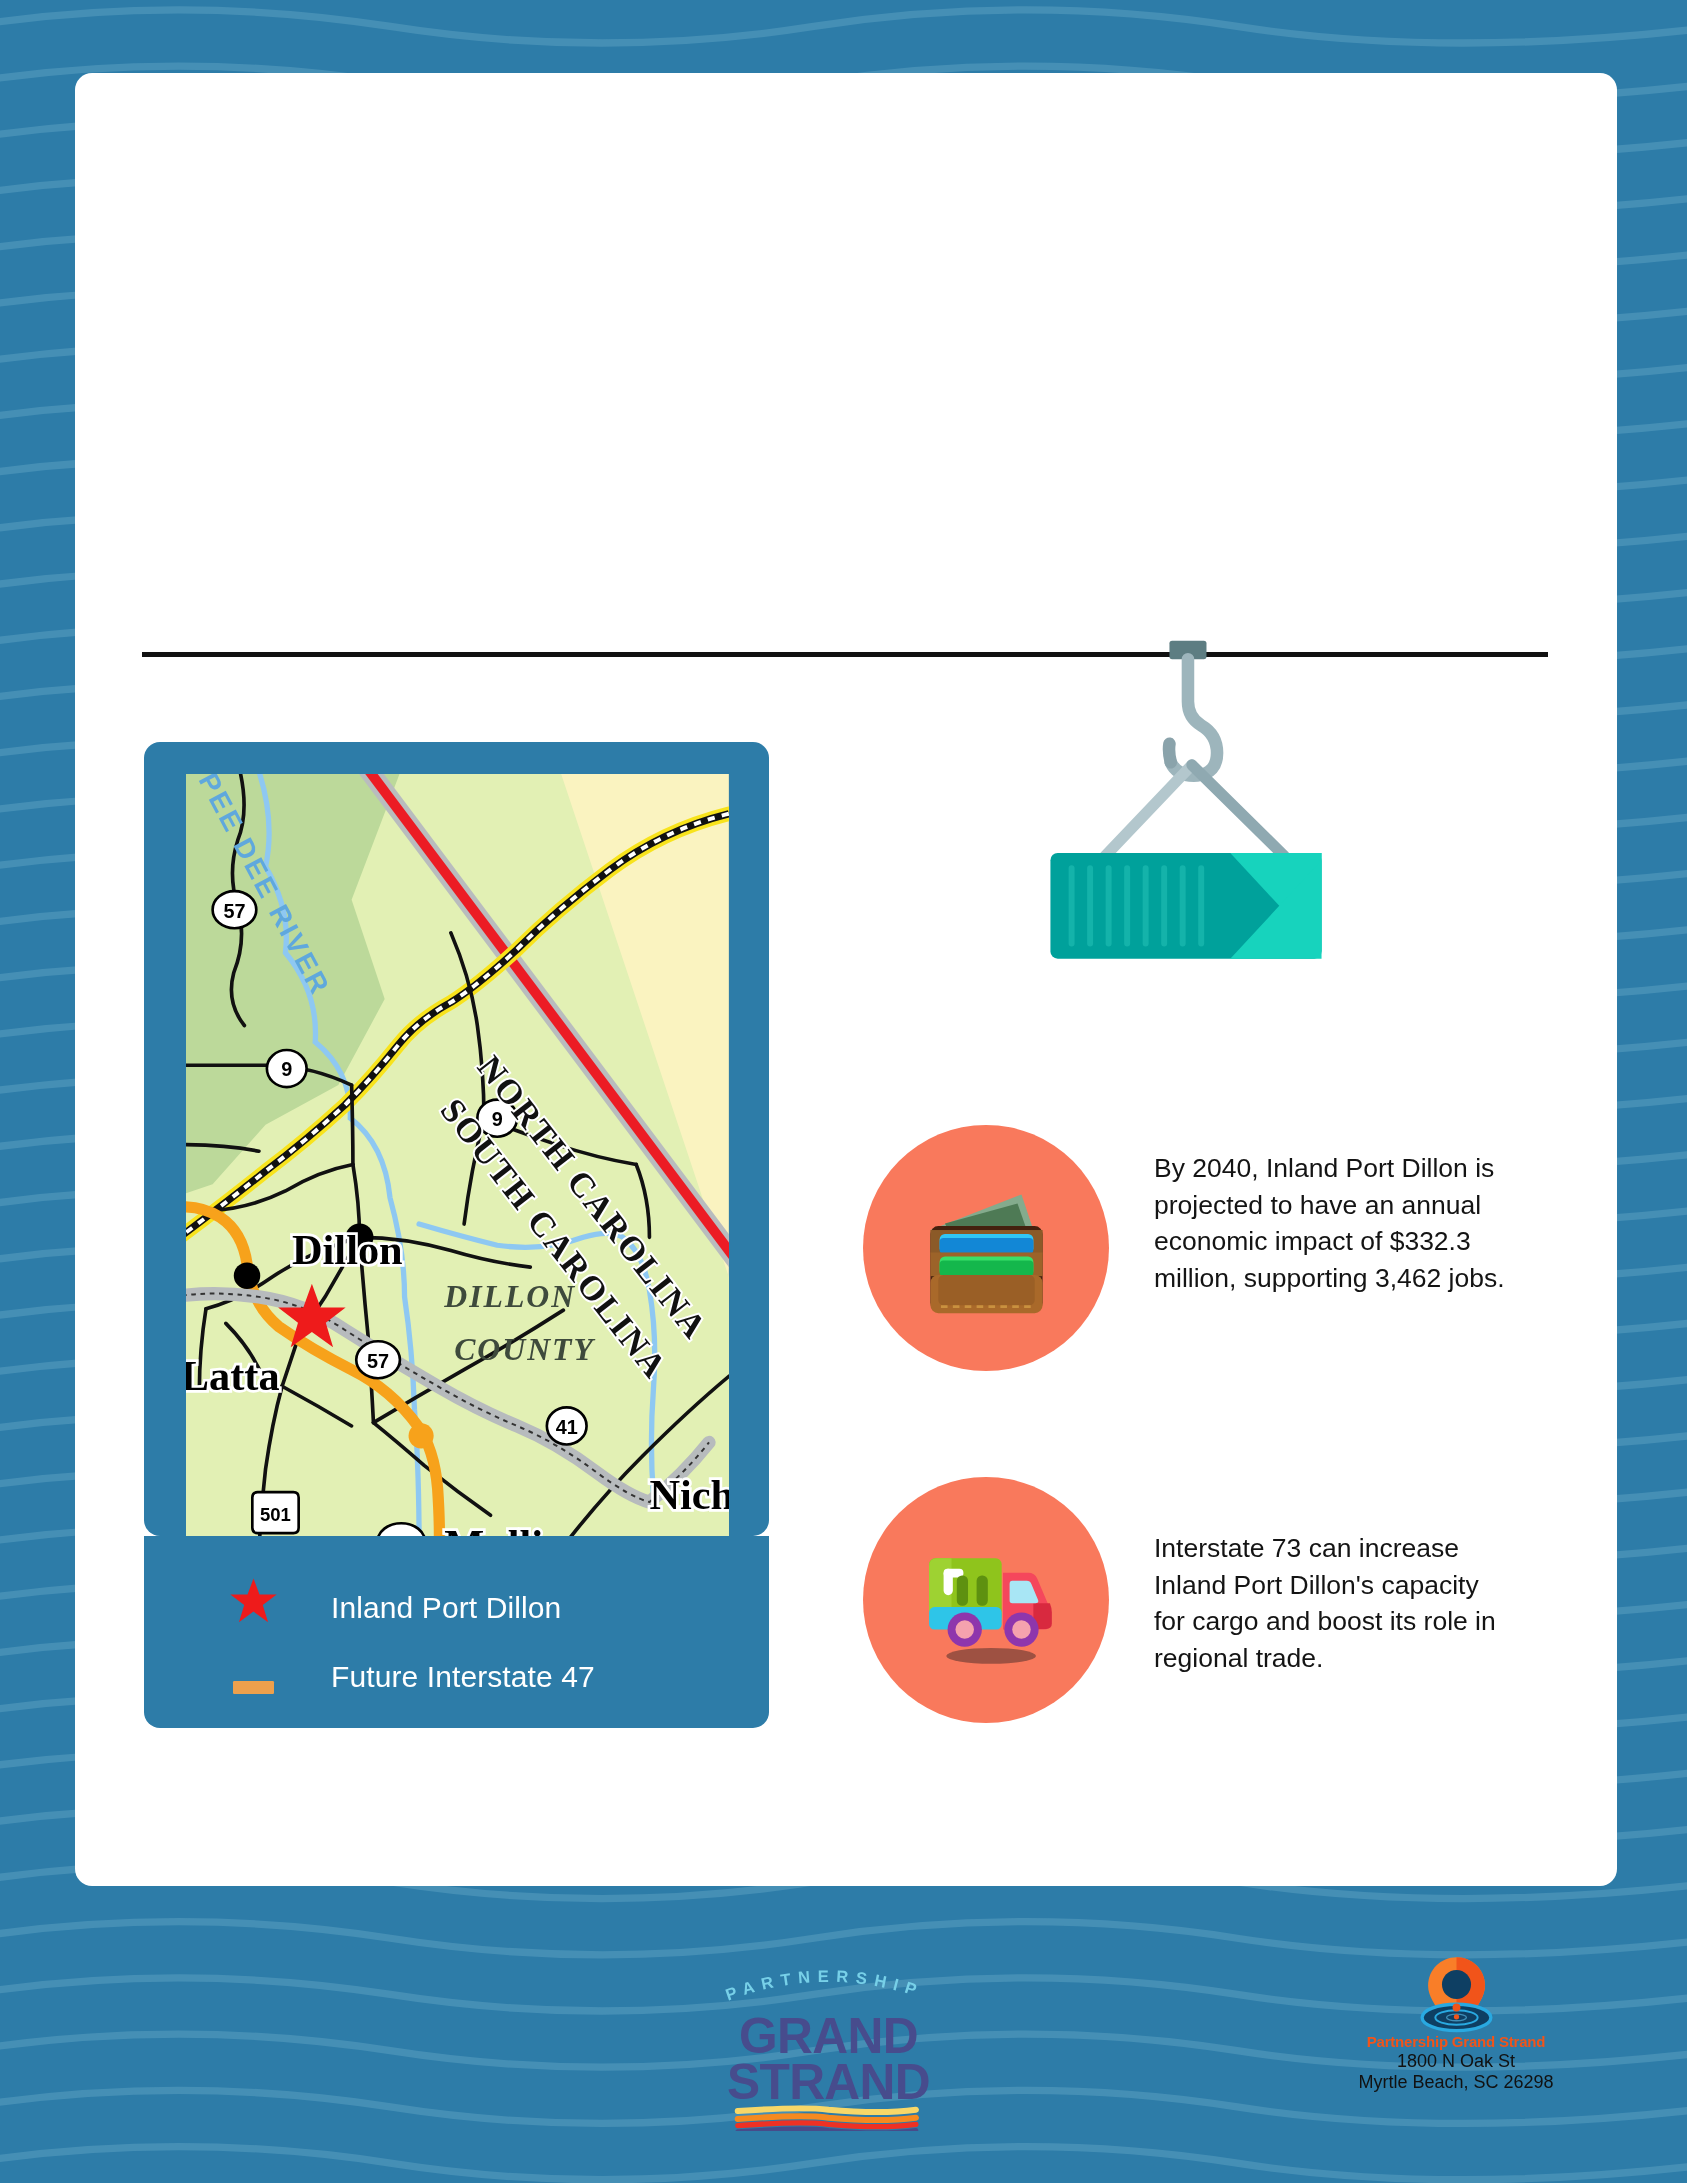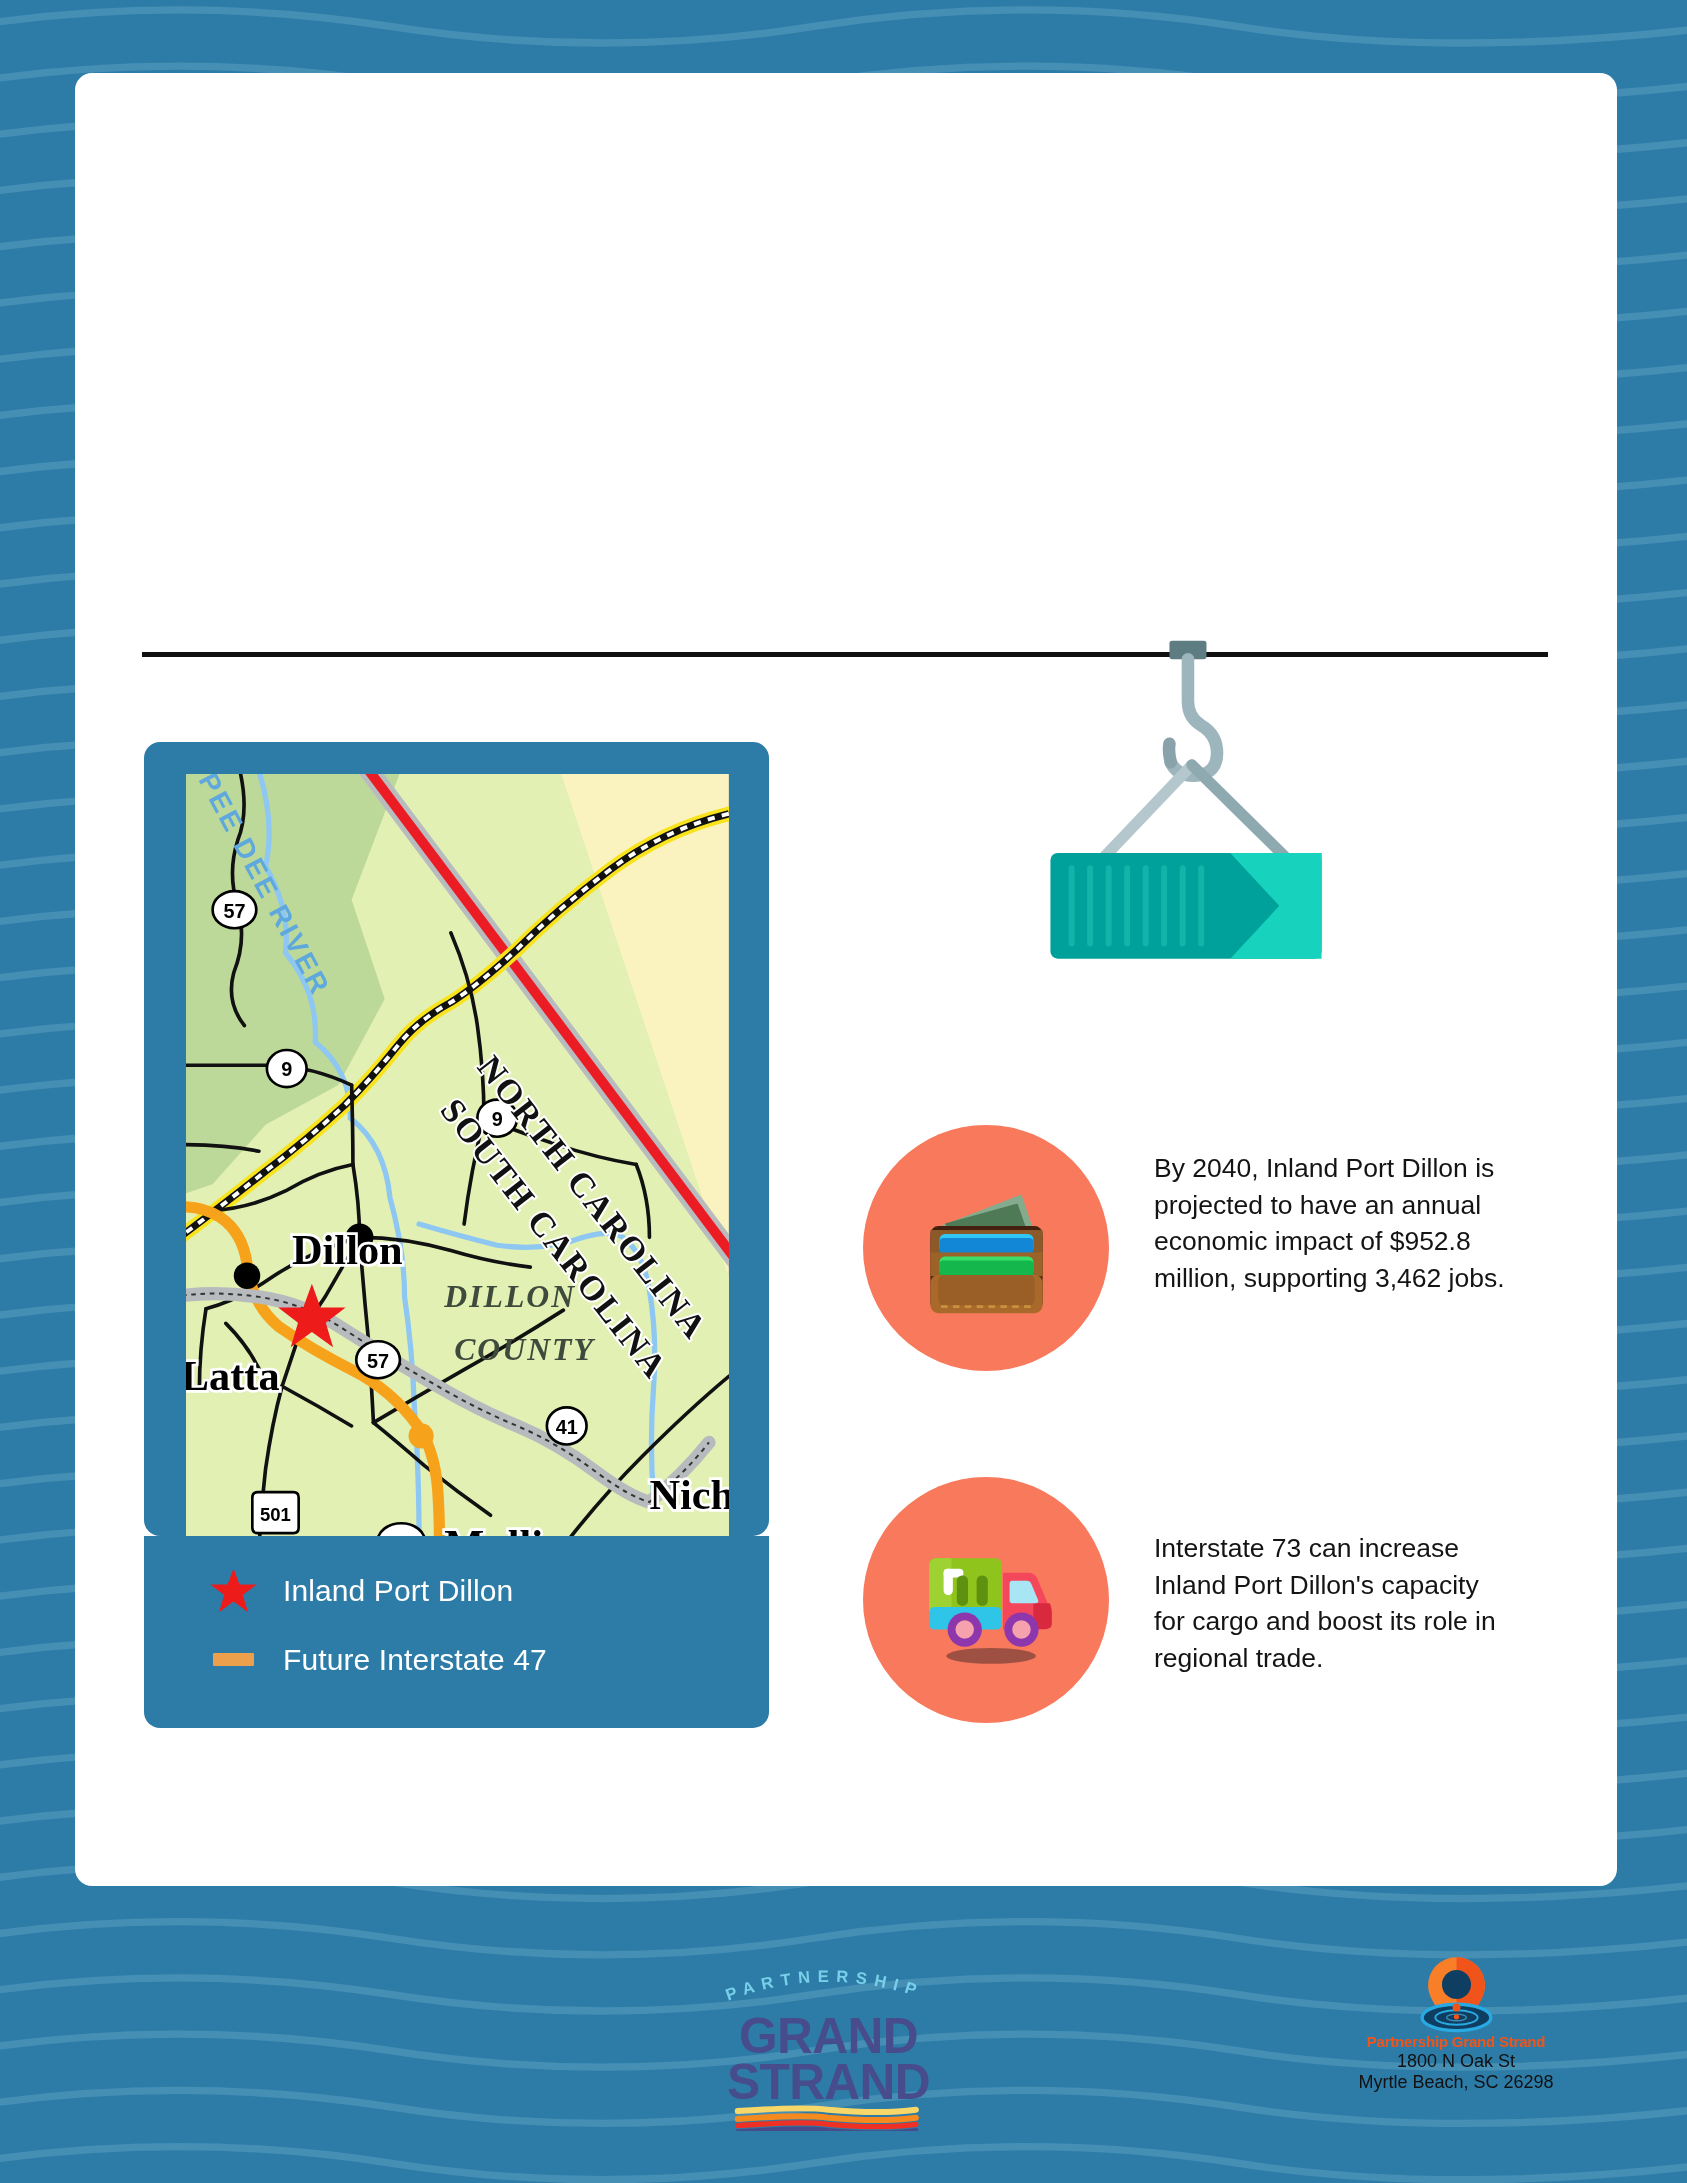--- a/index.html
+++ b/index.html
@@ -114,23 +114,24 @@
     height: 192px;
     background: #2d7ca8;
     border-bottom-left-radius: 16px;
     border-bottom-right-radius: 16px;
     z-index: 2;
     padding: 20px 0 0 0;
   }
 
   .legend-row {
     display: flex;
-    align-items: center;
+    align-items: flex-end;
     height: 69px;
-    padding-left: 40px;
+    padding-left: 60px;
+    gap: 28px;
   }
 
   .legend-symbol {
     width: 99px;
     display: flex;
     align-items: center;
     justify-content: center;
     flex: none;
   }
 
@@ -541,21 +542,21 @@
 
       <rect x="40" y="126" width="170" height="36" fill="#9c6329"></rect>
       <rect x="54" y="132" width="142" height="30" rx="8" fill="#38e06a"></rect>
       <rect x="54" y="138" width="142" height="24" rx="6" fill="#14b74c"></rect>
 
       <rect x="40" y="160" width="170" height="58" rx="12" fill="#a9692a"></rect>
       <rect x="52" y="160" width="146" height="46" rx="8" fill="#9a5f26"></rect>
       <line x1="56" y1="208" x2="194" y2="208" stroke="#c9913f" stroke-width="4" stroke-dasharray="10 8"></line>
     </svg>
   </div>
-  <p class="stat-text">By 2040, Inland Port Dillon is projected to have an annual economic impact of $952.8 million, supporting 3,462 jobs.</p>
+  <p class="stat-text">By 2040, Inland Port Dillon is projected to have an annual economic impact of $332.3 million, supporting 3,462 jobs.</p>
 </div>
 
 <div class="stat-block" id="stat-block-2">
   <div class="stat-icon-circle">
     <svg width="165" height="159" viewBox="0 0 250 240" aria-hidden="true">
 
       <rect x="38" y="56" width="110" height="96" rx="9" fill="#8fc41c"></rect>
       <path d="M38 68 q0 -12 12 -12 l22 0 l0 96 l-34 0 Z" fill="#9ed232"></path>
       <rect x="60" y="72" width="14" height="40" rx="7" fill="#ffffff"></rect>
       <rect x="60" y="72" width="30" height="13" rx="6" fill="#ffffff"></rect>

